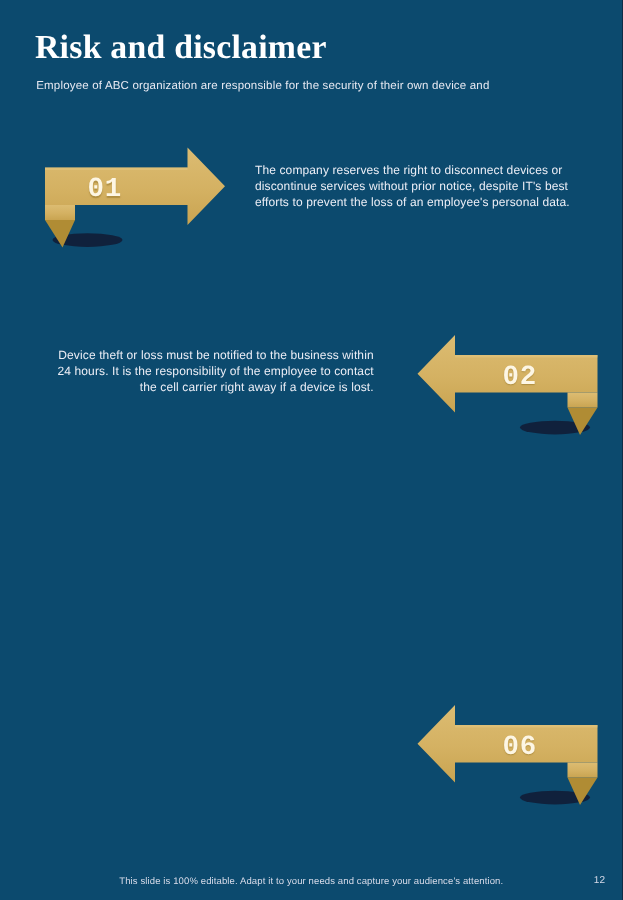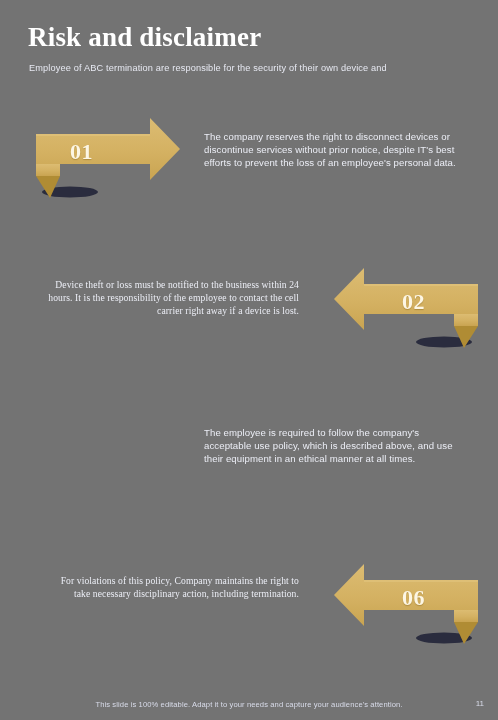--- a/index.html
+++ b/index.html
@@ -4,21 +4,21 @@
 <style>
   html, body {
     margin: 0;
     padding: 0;
     background: #13162b;
   }
   .slide {
     position: relative;
     width: 498px;
     height: 720px;
-    background: #737373;
+    background: #0c4a6e;
     overflow: hidden;
     font-family: "Liberation Sans", sans-serif;
   }
 
   
   .title {
     position: absolute;
     left: 28px;
     top: 22px;
     font-family: "Liberation Serif", serif;
@@ -61,21 +61,21 @@
     position: absolute;
     left: 0;
     top: 0;
     width: 152px;
     height: 92px;
     overflow: visible;
   }
   .arrow-num {
     position: absolute;
     top: 27px;
-    font-family: Liberation Serif, serif;
+    font-family: Liberation Mono, monospace;
     font-weight: bold;
     font-size: 22px;
     color: #fdf6e4;
     letter-spacing: 0.5px;
     text-shadow: 0 1px 1px rgba(110,80,10,0.35);
   }
   .arrow-num.pos-right-text { left: 38px; }
   .arrow-num.pos-left-text  { left: 72px; text-align: right; }
 
   
@@ -90,21 +90,20 @@
     left: 204px;
     top: 18px;
     width: 252px;
     text-align: left;
   }
   .para.align-right {
     left: 44px;
     top: 16px;
     width: 255px;
     text-align: right;
-    font-family: Liberation Serif, serif;
   }
 
   
   .footer-note {
     position: absolute;
     left: 0;
     right: 0;
     top: 700px;
     text-align: center;
     font-size: 7.6px;
@@ -118,21 +117,21 @@
     font-size: 8px;
     color: #d9dcea;
   }
 </style>
 </head>
 <body>
 
 <div class="slide">
 
   <div class="title">Risk and disclaimer</div>
-  <div class="subtitle">Employee of ABC termination are responsible for the security of their own device and</div>
+  <div class="subtitle">Employee of ABC organization are responsible for the security of their own device and</div>
 
   <div class="row row-01">
     <div class="arrow-wrap left-side">
       <svg viewBox="0 0 152 92">
         <defs>
           <linearGradient id="gold1" x1="0" y1="0" x2="0" y2="1">
             <stop offset="0%" stop-color="#dcbc72"></stop>
             <stop offset="55%" stop-color="#d4b162"></stop>
             <stop offset="100%" stop-color="#c9a451"></stop>
           </linearGradient>
@@ -163,40 +162,38 @@
         <polygon points="148,22 34,22 34,6 4,37 34,68 34,52 148,52" fill="url(#gold2)"></polygon>
         <polygon points="148,52 124,52 124,64 148,64" fill="url(#gold2)"></polygon>
         <polygon points="148,22 34,22 34,24 148,24" fill="#e3c680" opacity="0.55"></polygon>
       </svg>
       <div class="arrow-num pos-left-text">02</div>
     </div>
     <div class="para align-right">Device theft or loss must be notified to the business within 24 hours. It is the responsibility of the employee to contact the cell carrier right away if a device is lost.</div>
   </div>
 
   <div class="row row-03">
-    <div class="para align-left">The employee is required to follow the company's acceptable use policy, which is described above, and use their equipment in an ethical manner at all times.</div>
   </div>
 
   <div class="row row-04">
     <div class="arrow-wrap right-side">
       <svg viewBox="0 0 152 92">
         <defs>
           <linearGradient id="gold4" x1="0" y1="0" x2="0" y2="1">
             <stop offset="0%" stop-color="#dcbc72"></stop>
             <stop offset="55%" stop-color="#d4b162"></stop>
             <stop offset="100%" stop-color="#c9a451"></stop>
           </linearGradient>
         </defs>
         <ellipse cx="114" cy="80" rx="28" ry="5.5" fill="#11142c" opacity="0.75"></ellipse>
         <polygon points="148,64 124,64 134,86" fill="#b08c34"></polygon>
         <polygon points="148,22 34,22 34,6 4,37 34,68 34,52 148,52" fill="url(#gold4)"></polygon>
         <polygon points="148,52 124,52 124,64 148,64" fill="url(#gold4)"></polygon>
         <polygon points="148,22 34,22 34,24 148,24" fill="#e3c680" opacity="0.55"></polygon>
       </svg>
       <div class="arrow-num pos-left-text">06</div>
     </div>
-    <div class="para align-right">For violations of this policy, Company maintains the right to take necessary disciplinary action, including termination.</div>
   </div>
 
   <div class="footer-note">This slide is 100% editable. Adapt it to your needs and capture your audience's attention.</div>
-  <div class="page-num">11</div>
+  <div class="page-num">12</div>
 
 </div>
 
 </body></html>

